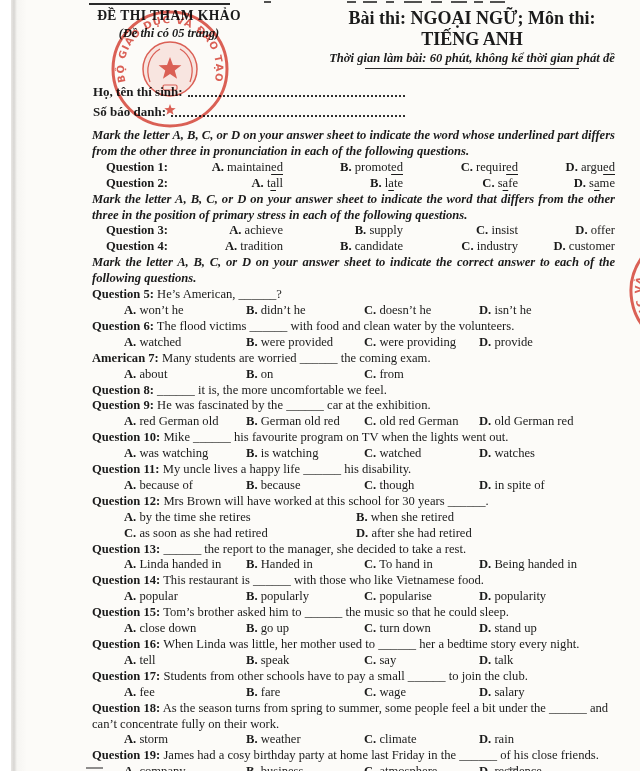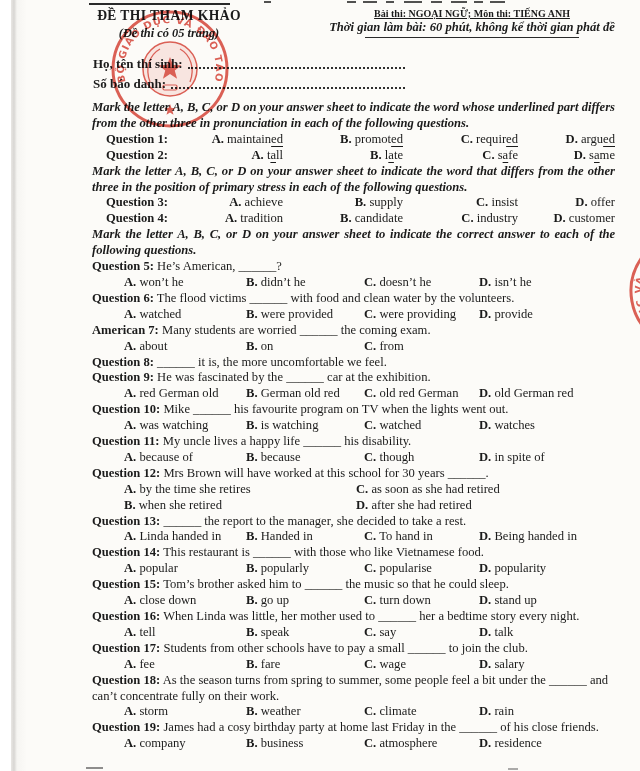--- a/index.html
+++ b/index.html
@@ -17,21 +17,21 @@
   .frag-r5{left:420px;width:11px;} .frag-r6{left:440px;width:16px;}
   .frag-r7{left:463px;width:9px;}  .frag-r8{left:479px;width:15px;}
   .frag-bot1{top:767px;left:75px;width:17px;height:2.2px;opacity:.55;}
   .frag-bot2{top:768px;left:497px;width:10px;height:2px;opacity:.4;}
 
   .header{display:flex;padding-top:8px;}
   .h-left{margin-left:60px;width:196px;text-align:center;}
   .h-right{margin-left:52px;width:306px;text-align:center;}
   .h-title{font-size:13.6px;font-weight:bold;letter-spacing:.4px;}
   .h-sub{font-size:12.4px;font-style:italic;margin-top:2px;font-weight:bold;}
-  .h-exam{font-size:10px;font-weight:bold;text-decoration:underline;}
+  .h-exam{font-size:18px;font-weight:bold;}
   .h-time{font-size:12.6px;font-weight:bold;font-style:italic;margin-top:1px;}
   .h-underline{width:214px;height:0;border-bottom:1.5px solid #2a2a2a;margin:2px auto 0;}
 
   .student{margin:11px 0 0 82px;width:312px;font-size:13px;font-weight:bold;}
   .s-line{display:flex;align-items:flex-end;height:20px;}
   .s-line .dots{flex:1;border-bottom:2px dotted #2e2e2e;margin:0 0 3px 5px;}
 
   .doc-body{margin:8px 36px 0 81px;font-size:12.6px;line-height:15.9px;}
   .instruction{font-weight:bold;font-style:italic;text-align:justify;}
   .q-label,.opt-key{font-weight:bold;}
@@ -157,22 +157,22 @@
       <div class="q-line"><b class="q-label">Question 11:</b> <span>My uncle lives a happy life ______ his disability.</span></div>
       <div class="opts">
         <span class="opt"><b class="opt-key">A.</b> <span>because of</span></span>
         <span class="opt"><b class="opt-key">B.</b> <span>because</span></span>
         <span class="opt"><b class="opt-key">C.</b> <span>though</span></span>
         <span class="opt"><b class="opt-key">D.</b> <span>in spite of</span></span>
       </div>
       <div class="q-line"><b class="q-label">Question 12:</b> <span>Mrs Brown will have worked at this school for 30 years ______.</span></div>
       <div class="opts cols2">
         <span class="opt"><b class="opt-key">A.</b> <span>by the time she retires</span></span>
+        <span class="opt"><b class="opt-key">B.</b> <span>when she retired</span></span>
         <span class="opt"><b class="opt-key">C.</b> <span>as soon as she had retired</span></span>
-        <span class="opt"><b class="opt-key">B.</b> <span>when she retired</span></span>
         <span class="opt"><b class="opt-key">D.</b> <span>after she had retired</span></span>
       </div>
       <div class="q-line"><b class="q-label">Question 13:</b> <span>______ the report to the manager, she decided to take a rest.</span></div>
       <div class="opts">
         <span class="opt"><b class="opt-key">A.</b> <span>Linda handed in</span></span>
         <span class="opt"><b class="opt-key">B.</b> <span>Handed in</span></span>
         <span class="opt"><b class="opt-key">C.</b> <span>To hand in</span></span>
         <span class="opt"><b class="opt-key">D.</b> <span>Being handed in</span></span>
       </div>
       <div class="q-line"><b class="q-label">Question 14:</b> <span>This restaurant is ______ with those who like Vietnamese food.</span></div>

